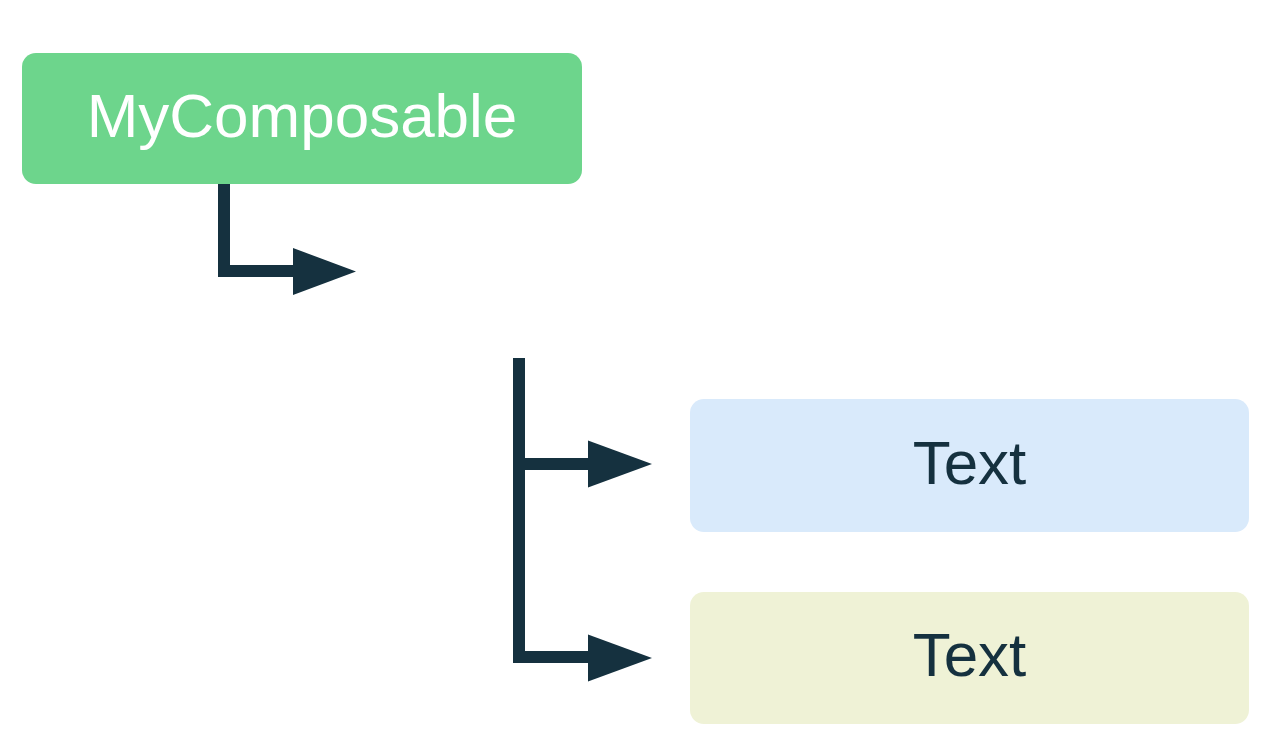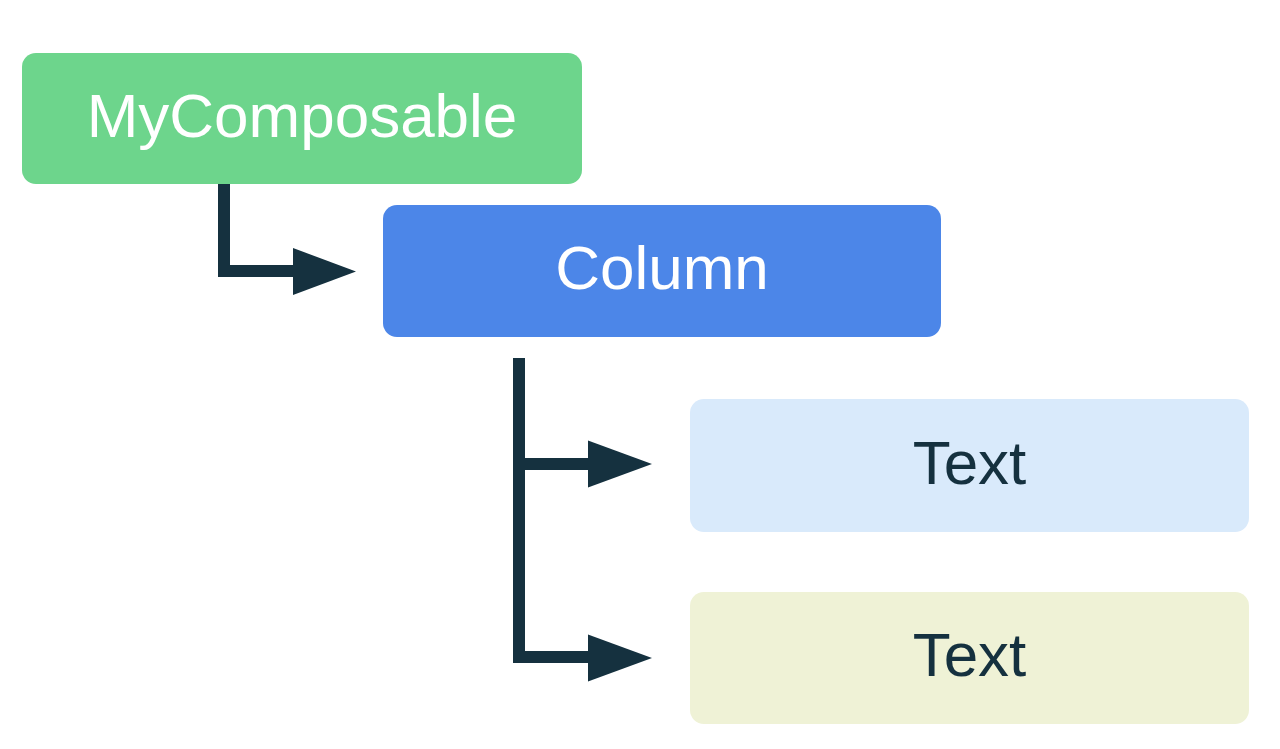--- a/index.html
+++ b/index.html
@@ -63,23 +63,20 @@
       <polygon points="588,440.5 588,487.5 652,464"></polygon>
       <rect x="513" y="651" width="76" height="12"></rect>
       <polygon points="588,634.5 588,681.5 652,658"></polygon>
     </g>
   </svg>
 
   <div class="node node-root" style="background:#6DD58C;">
     <span class="label" style="color:#FFFFFF;">MyComposable</span>
   </div>
 
-  <div class="node node-column" style="background:#4C86E8;">
-    <span class="label" style="color:#FFFFFF;">Column</span>
-  </div>
 
   <div class="node node-text1" style="background:#D9EAFB;">
     <span class="label" style="color:#15313F;">Text</span>
   </div>
 
   <div class="node node-text2" style="background:#EFF2D6;">
     <span class="label" style="color:#15313F;">Text</span>
   </div>
 
 </div>

